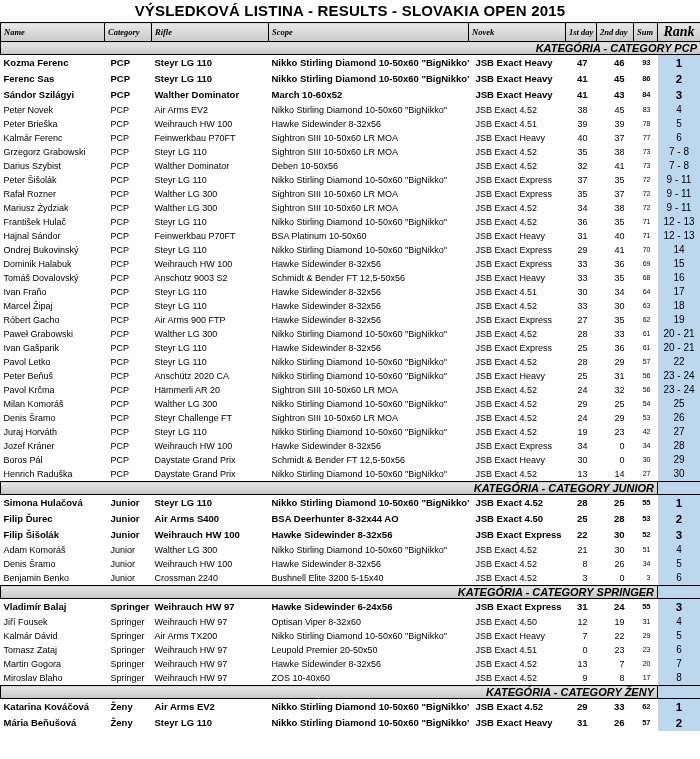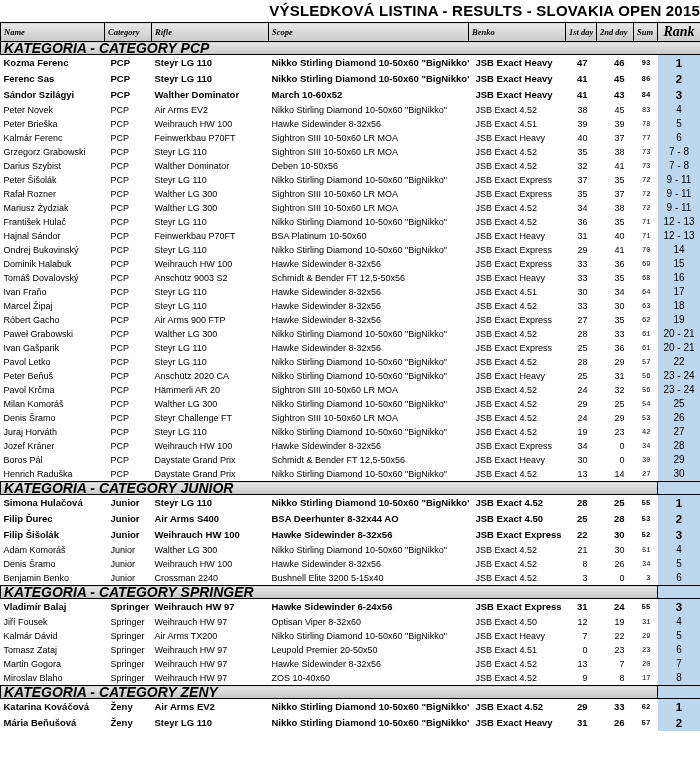--- a/index.html
+++ b/index.html
@@ -1,36 +1,36 @@
 <!DOCTYPE html>
 <html><head>
 <meta charset="utf-8">
 <style>
   html,body { margin:0; padding:0; background:#ffffff; }
   body { width:700px; font-family:"Liberation Sans", sans-serif; color:#000; }
-  .title { font-size:15px; font-weight:bold; text-align:right; padding:2px 0 3px 0; letter-spacing:.2px; }
+  .title { font-size:15px; font-weight:bold; text-align:center; padding:2px 0 3px 0; letter-spacing:.2px; }
   table { width:700px; border-collapse:collapse; table-layout:fixed; }
   th, td { overflow:hidden; white-space:nowrap; }
   thead th {
     border:1px solid #000;
     background:linear-gradient(180deg,#e9e9e9 0%,#c9c9c9 100%);
     font-size:8.5px; font-style:italic; font-weight:bold;
     text-align:left; padding:1px 3px; height:13px;font-family:Liberation Serif, serif;
   }
   thead th.rank-h { font-size:14px; text-align:center; font-style:italic; }
   td { font-size:9px; padding:0 3px; height:14px; line-height:14px; }
   td.cat { padding-left:6px; }
   td.pellet { padding-left:7px; }
   td.num { text-align:right; padding-right:9px; }
-  td.sum { text-align:right; font-size:7px; padding-right:7px;font-family:Liberation Mono, monospace; }
+  td.sum { text-align:right; font-size:7px; padding-right:7px; }
   td.rank { background:#bdd7ee; text-align:center; font-size:10px; }
   tr.band td.bandcell {
     background:linear-gradient(180deg,#e6e6e6 0%,#c7c7c7 100%);
-    border:1px solid #000; text-align:left;
-    font-style:italic; font-weight:bold; font-size:14px; height:12px; line-height:12px;margin-left:36px;
+    border:1px solid #000; text-align:right;
+    font-style:italic; font-weight:bold; font-size:11px; height:12px; line-height:12px;margin-left:36px;
   }
   tr.band td.bandrank { background:#bdd7ee; border-top:1px solid #000; border-bottom:1px solid #000; height:12px; }
   tr.top3 td { font-weight:bold; height:16px; line-height:16px; font-size:9.5px; }
   tr.top3 td.sum { font-size:7.5px; }
   tr.top3 td.rank { font-size:11.5px; font-weight:bold; }
 </style>
 </head>
 <body>
 
 <div class="title">VÝSLEDKOVÁ LISTINA - RESULTS  -  SLOVAKIA OPEN 2015</div>
@@ -46,21 +46,21 @@
     <col style="width:37px">
       <col style="width:24px">
       <col style="width:43px">
   </colgroup>
   <thead>
     <tr>
       <th>Name</th>
       <th>Category</th>
       <th>Rifle</th>
       <th>Scope</th>
-      <th>Benko</th>
+      <th>Novek</th>
       <th>1st day</th>
       <th>2nd day</th>
       <th>Sum</th>
       <th class="rank-h">Rank</th>
     </tr>
   </thead>
   <tbody>
       <tr class="band">
         <td class="bandcell" colspan="9">KATEGÓRIA - CATEGORY PCP</td>
       </tr>

